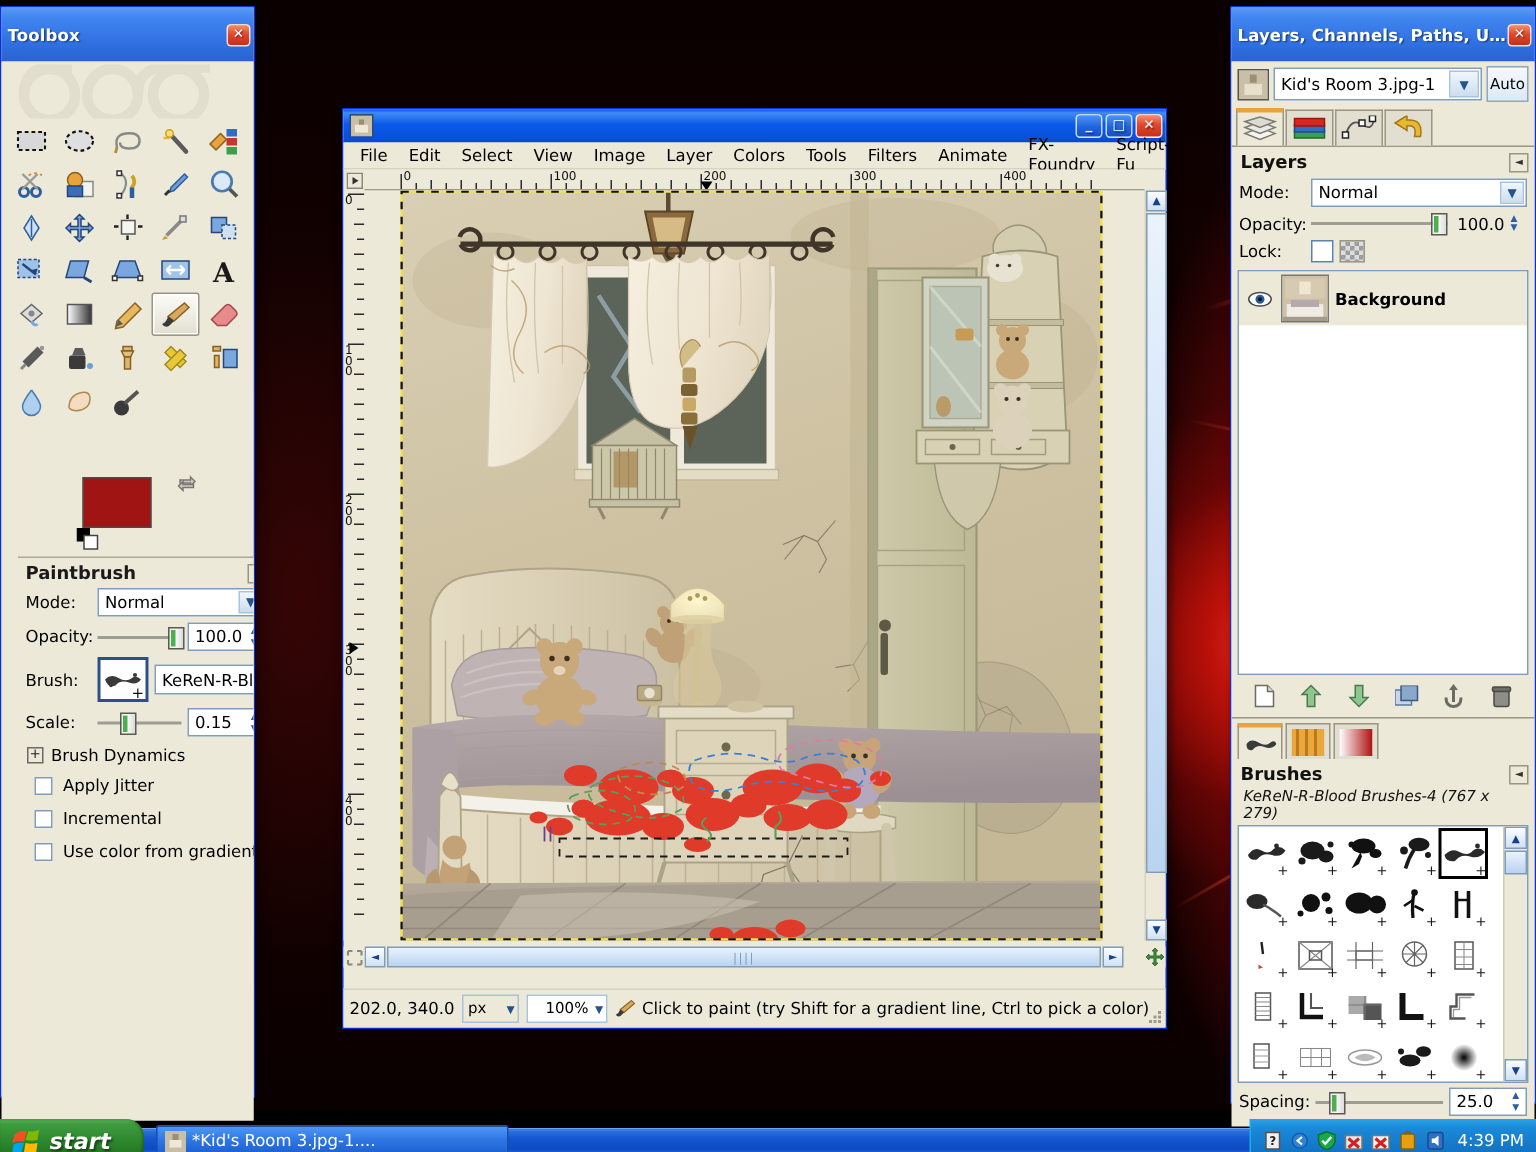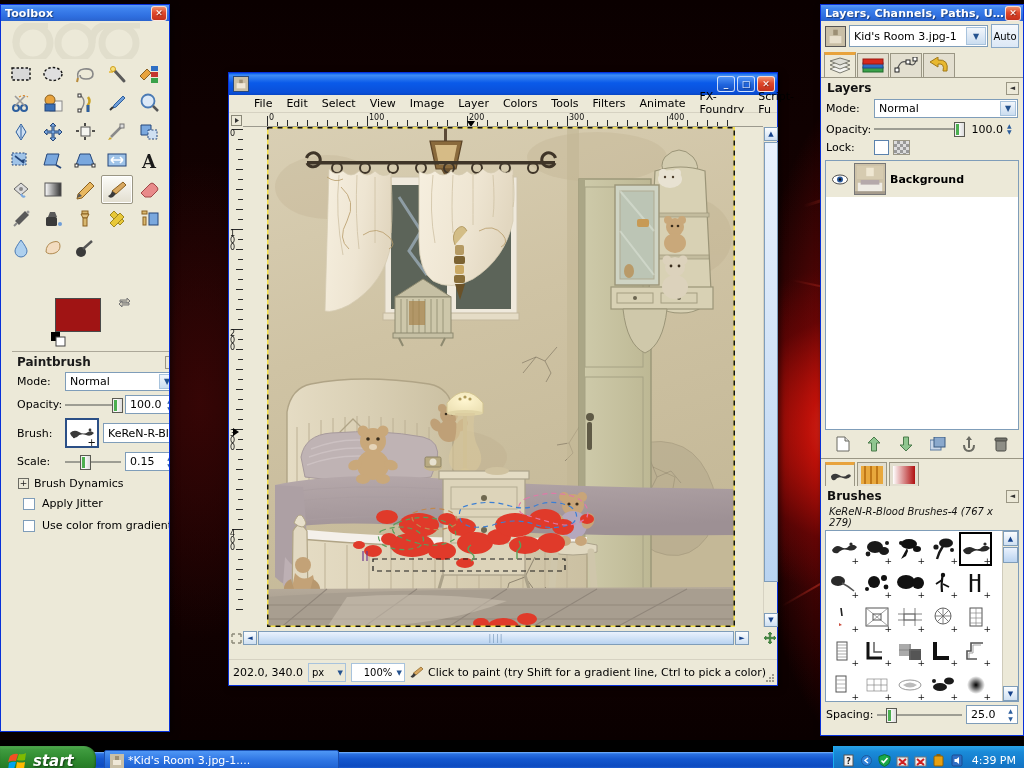--- a/index.html
+++ b/index.html
@@ -31,21 +31,21 @@
   }
 
   
   .xp-win {
     position: absolute;
     background: #ece9d8;
     border: 1px solid #0831d9;
     box-shadow: 2px 2px 6px rgba(0,0,0,0.55);
   }
   .xp-title {
-    height: 16px;
+    height: 36px;
     background: linear-gradient(180deg, #0058ee 0%, #3f8cf3 10%, #0a5ae9 45%, #0a4fd8 90%, #0846c4 100%);
     display: flex; align-items: center;
     padding: 0 2px 0 4px;
     color: #fff;
     font-size: 11px; font-weight: bold;
     letter-spacing: 0.1px;
     text-shadow: 1px 1px 1px rgba(0,0,0,0.45);
     white-space: nowrap;
     overflow: hidden;
   }
@@ -140,21 +140,21 @@
   .plusbox { width:11px;height:11px;border:1px solid #6b6b63;background:#ece9d8;display:flex;align-items:center;justify-content:center;font-size:9px;line-height:1;color:#222; }
   .chkrow { display:flex; align-items:center; gap:7px; padding:5px 5px 4px 11px; font-size:11px; }
   .chk { width:12px;height:12px; background:#fff; border:1px solid #7f9db9; flex:0 0 auto; }
 
   
   #gimpwin { left: 228px; top: 72px; width: 550px; height: 614px; border:1px solid #0831d9; }
   #gimpwin .xp-title { height:22px; }
   .gtitle-icon { width:16px;height:16px;margin-right:4px;flex:0 0 auto; border:1px solid #2a4a7a; }
   .menubar {
     height:18px; background:#ece9d8; display:flex; align-items:center; font-size:11px; color:#000;
-    border-bottom:1px solid #d6d2c2; padding-left:18px;
+    border-bottom:1px solid #d6d2c2; padding-left:4px;
   }
   .menubar span { padding:1px 7px 2px 7px; }
 
   .ruler-h {
     position:absolute; left:14px; top:40px; width:520px; height:14px;
     background:#ece9d8; border:1px solid #9c9a8e; border-width:0 0 1px 0; overflow:hidden;
   }
   .ruler-v {
     position:absolute; left:0px; top:54px; width:14px; height:500px;
     background:#ece9d8; overflow:hidden;
@@ -581,20 +581,24 @@
             </div>
         </div>
       </div>
       <div class="expander">
         <span class="plusbox">+</span>
         <span>Brush Dynamics</span>
       </div>
       <div class="chkrow">
         <span class="chk"></span>
         <span>Apply Jitter</span>
+      </div>
+      <div class="chkrow">
+        <span class="chk"></span>
+        <span>Incremental</span>
       </div>
       <div class="chkrow">
         <span class="chk"></span>
         <span>Use color from gradient</span>
       </div>
     </div>
   </div>
 </div>
 
 <div class="xp-win" id="gimpwin">

